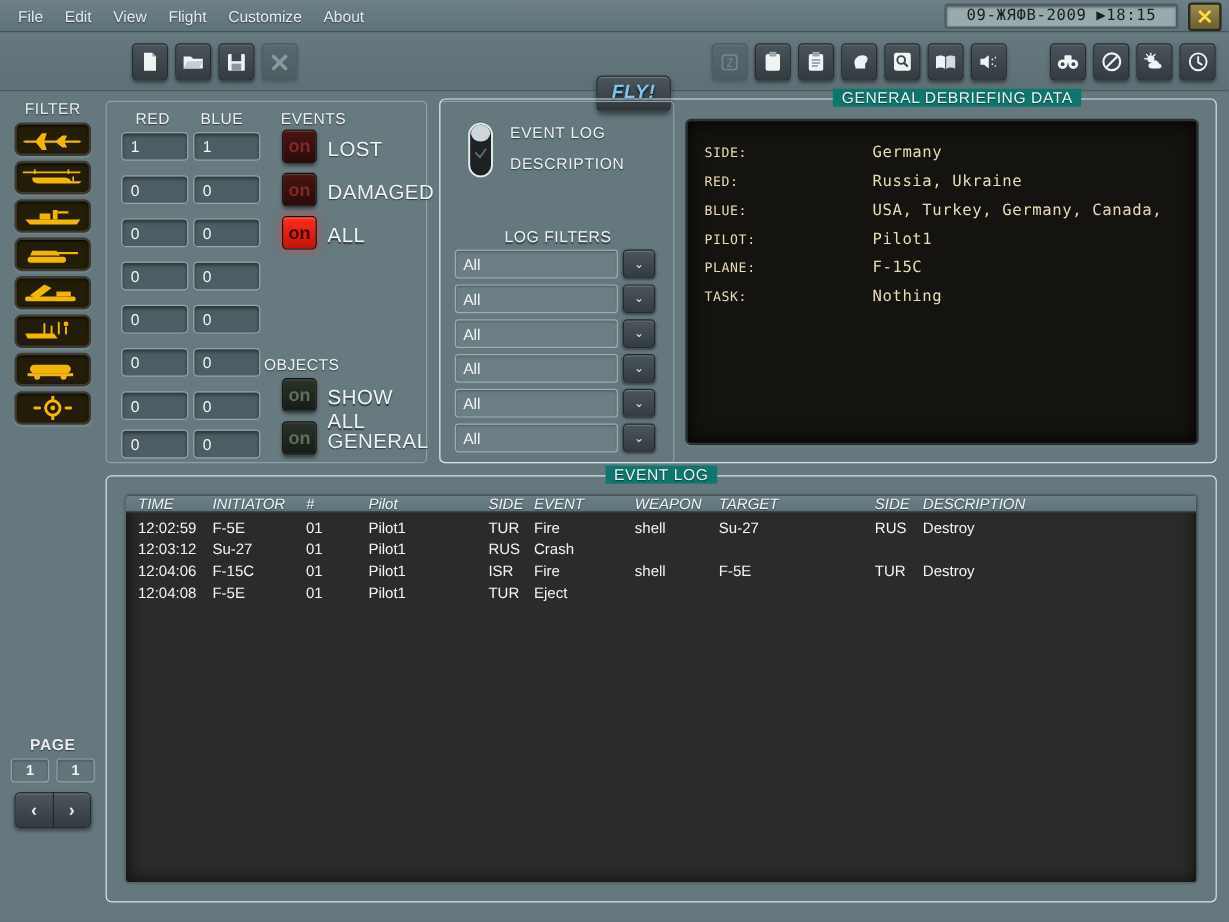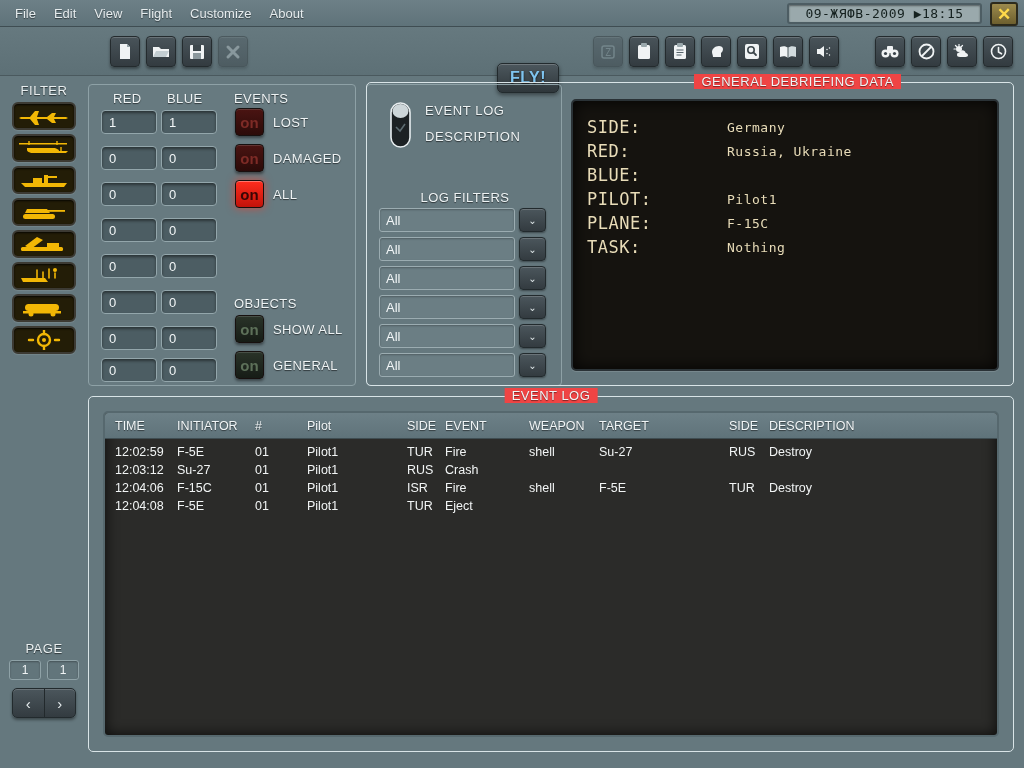--- a/index.html
+++ b/index.html
@@ -64,40 +64,40 @@
   #fly-button {
     position: absolute; left: 497px; top: 36px;
     width: 62px; height: 30px;
     background: linear-gradient(#4c575d, #2f373b);
     border: 1px solid #222a2d; border-radius: 5px;
     box-shadow: inset 0 1px 0 rgba(255,255,255,.2), 0 2px 4px rgba(0,0,0,.45);
     display: flex; align-items: center; justify-content: center;
     cursor: pointer;
   }
   #fly-label {
-    color: #7fc4ef; font-size: 16px; font-weight: bold;
+    color: #7fc4ef; font-size: 16px; font-style: italic; font-weight: bold;
     letter-spacing: .5px; text-shadow: 0 1px 2px rgba(0,0,0,.8);
   }
 
   
   #sidebar { position: absolute; left: 0; top: 76px; width: 88px; height: 692px; }
   .side-title {
     text-align: center; color: #e9eff0; font-size: 13px;
     letter-spacing: .5px; margin-top: 7px; text-shadow: 0 1px 1px rgba(0,0,0,.55);
   }
   .filter-btn {
     width: 64px; height: 28px; margin: 4px auto 0;
     background: #231d07; border: 2px solid #3c3a33; border-radius: 6px;
     box-shadow: inset 0 1px 2px rgba(0,0,0,.8), 0 1px 1px rgba(255,255,255,.1);
     display: flex; align-items: center; justify-content: center;
     cursor: pointer; overflow: hidden;
   }
   .filter-btn svg { display: block; }
 
-  #page-section { position: absolute; left: 0; top: 558px; width: 88px; }
+  #page-section { position: absolute; left: 0; top: 530px; width: 88px; font-weight: bold; }
   .page-boxes { display: flex; gap: 6px; justify-content: center; margin-top: 4px; }
   .page-box {
     width: 32px; height: 20px;
     background: #62757b; border: 1px solid #8fa2a7; border-radius: 3px;
     box-shadow: inset 0 1px 2px rgba(0,0,0,.3);
     color: #f0f4f5; font-size: 12px;
     display: flex; align-items: center; justify-content: center;
   }
   #page-nav {
     margin: 8px auto 0; width: 64px; height: 30px;
@@ -135,21 +135,21 @@
     border-radius: 4px; border: 1px solid #17100f;
     display: flex; align-items: center; justify-content: center;
     font-size: 15px; font-weight: bold; cursor: pointer;
     box-shadow: inset 0 1px 0 rgba(255,255,255,.14), 0 2px 3px rgba(0,0,0,.45);
   }
   .toggle-red-off { background: linear-gradient(#4a1412, #2b0b09); color: #7d2b26; }
   .toggle-red-on  { background: linear-gradient(#ff2d1e, #c2130a); color: #3a0604;
                     box-shadow: inset 0 1px 0 rgba(255,255,255,.35), 0 0 8px rgba(255,50,30,.65); }
   .toggle-green-off { background: linear-gradient(#2a3329, #161c16); color: #5d7059; }
   .toggle-label {
-    position: absolute; color: #eef3f4; font-size: 13px;
+    position: absolute; color: #eef3f4; font-size: 17px;
     letter-spacing: .4px; text-shadow: 0 1px 1px rgba(0,0,0,.55);
   }
 
   
   #logfilter-panel {
     position: absolute; left: 366px; top: 84px; width: 196px; height: 302px;
     border: 1px solid #8ea1a6; border-radius: 4px;
   }
   #toggle-switch { position: absolute; left: 16px; top: 14px; width: 34px; height: 52px; }
   .switch-label {
@@ -178,60 +178,61 @@
     color: #dfe7e9; font-size: 10px; cursor: pointer;
   }
 
   
   .groupbox {
     position: absolute;
     border: 1px solid #d9e4e7; border-radius: 5px;
   }
   .group-title {
     position: absolute; top: -9px; left: 50%; transform: translateX(-50%);
-    background: #ef4444; padding: 0 7px;
+    background: #0f766e; padding: 0 7px;
     color: #f0f5f6; font-size: 13px; letter-spacing: .5px;
     text-shadow: 0 1px 1px rgba(0,0,0,.5); white-space: nowrap;
   }
 
   #debrief-group { left: 366px; top: 82px; width: 648px; height: 304px; }
   #debrief-screen {
     position: absolute; left: 204px; top: 16px; width: 428px; height: 272px;
     background: #15130f;
     border: 2px solid #2a3236; border-radius: 5px;
     box-shadow: inset 0 0 16px rgba(0,0,0,.9), 0 1px 0 rgba(255,255,255,.12);
     padding: 14px 0 0 14px;
     overflow: hidden;
   }
   .debrief-row { display: flex; height: 24px; align-items: center; }
   .debrief-key {
     width: 140px;
-    font-family: "DejaVu Sans Mono", monospace; font-size: 17px;
+    font-family: "DejaVu Sans Mono", monospace; font-size: 11px;
     color: #e8dcb8; letter-spacing: .5px;
   }
   .debrief-val {
     font-family: "DejaVu Sans Mono", monospace; font-size: 13px;
     color: #e8dcb8; letter-spacing: .5px; white-space: nowrap;
   }
 
   
   #eventlog-group { left: 88px; top: 396px; width: 926px; height: 356px; }
   #eventlog-inner {
     position: absolute; left: 14px; top: 14px; width: 896px; height: 326px;
     background: #2b2b29;
     border: 2px solid #56686e; border-radius: 5px;
     box-shadow: inset 0 0 14px rgba(0,0,0,.75);
     overflow: hidden;
   }
   #log-header {
-    height: 26px; display: flex; align-items: center;
+    height: 14px; display: flex; align-items: center;
     background: linear-gradient(#6d8087, #5f737a);
     border-bottom: 1px solid #3f4d52;
     color: #f1f6f7; font-size: 12.5px;
     text-shadow: 0 1px 1px rgba(0,0,0,.5);
+    font-style: italic;
   }
   .log-row { height: 18px; display: flex; align-items: center;
              color: #f2f5f5; font-size: 12.5px; }
   .c-time { width: 72px; padding-left: 10px; }
   .c-init { width: 78px; }
   .c-num  { width: 52px; }
   .c-pilot{ width: 100px; }
   .c-side { width: 38px; }
   .c-event{ width: 84px; }
   .c-weap { width: 70px; }
@@ -525,21 +526,21 @@
   <div class="toggle-btn toggle-red-off" style="left:146px; top:59px">
     <span>on</span>
   </div>
   <div class="toggle-label" style="left:184px; top:66px">DAMAGED</div>
 
   <div class="toggle-btn toggle-red-on" style="left:146px; top:95px">
     <span>on</span>
   </div>
   <div class="toggle-label" style="left:184px; top:102px">ALL</div>
 
-  <div class="col-title" style="left:145px; top:211px">OBJECTS</div>
+  <div class="col-title" style="left:131px; top:211px">OBJECTS</div>
   <div class="toggle-btn toggle-green-off" style="left:146px; top:230px">
     <span>on</span>
   </div>
   <div class="toggle-label" style="left:184px; top:237px">SHOW ALL</div>
 
   <div class="toggle-btn toggle-green-off" style="left:146px; top:266px">
     <span>on</span>
   </div>
   <div class="toggle-label" style="left:184px; top:273px">GENERAL</div>
 </div>
@@ -589,20 +590,21 @@
     <div class="debrief-row">
       <span class="debrief-key">SIDE:</span>
       <span class="debrief-val">Germany</span>
     </div>
     <div class="debrief-row">
       <span class="debrief-key">RED:</span>
       <span class="debrief-val">Russia, Ukraine</span>
     </div>
     <div class="debrief-row">
       <span class="debrief-key">BLUE:</span>
+      <span class="debrief-val">USA, Turkey, Germany, Canada,</span>
     </div>
     <div class="debrief-row">
       <span class="debrief-key">PILOT:</span>
       <span class="debrief-val">Pilot1</span>
     </div>
     <div class="debrief-row">
       <span class="debrief-key">PLANE:</span>
       <span class="debrief-val">F-15C</span>
     </div>
     <div class="debrief-row">

